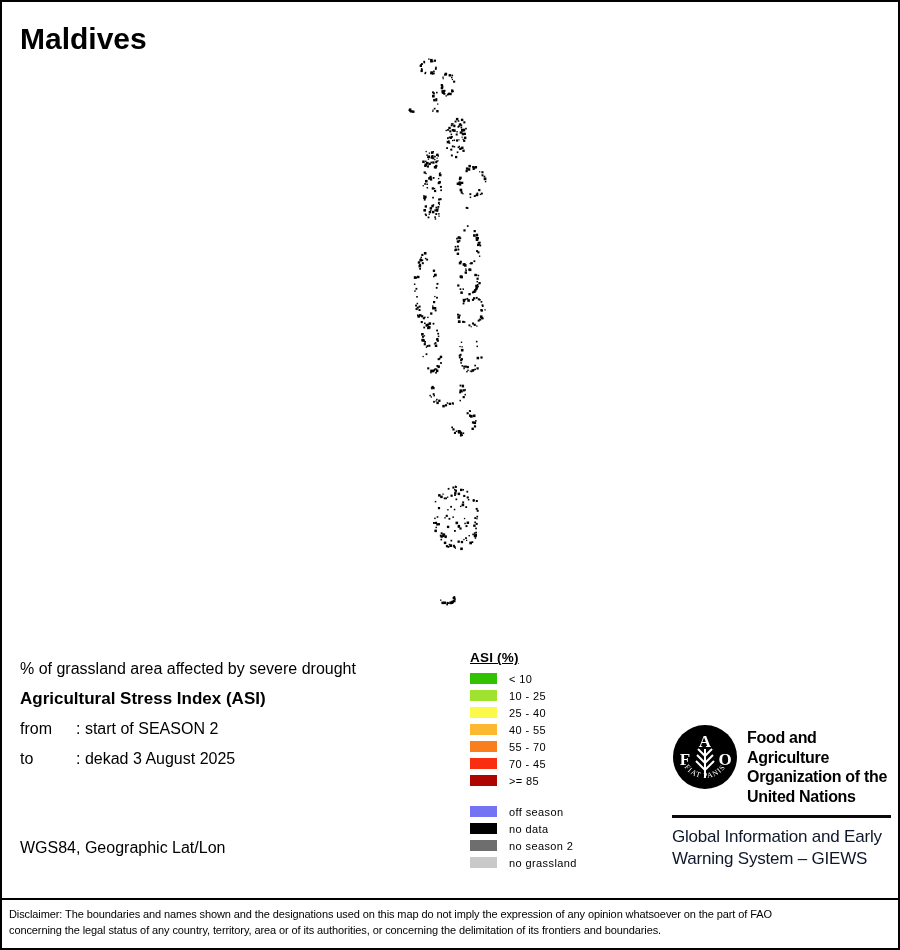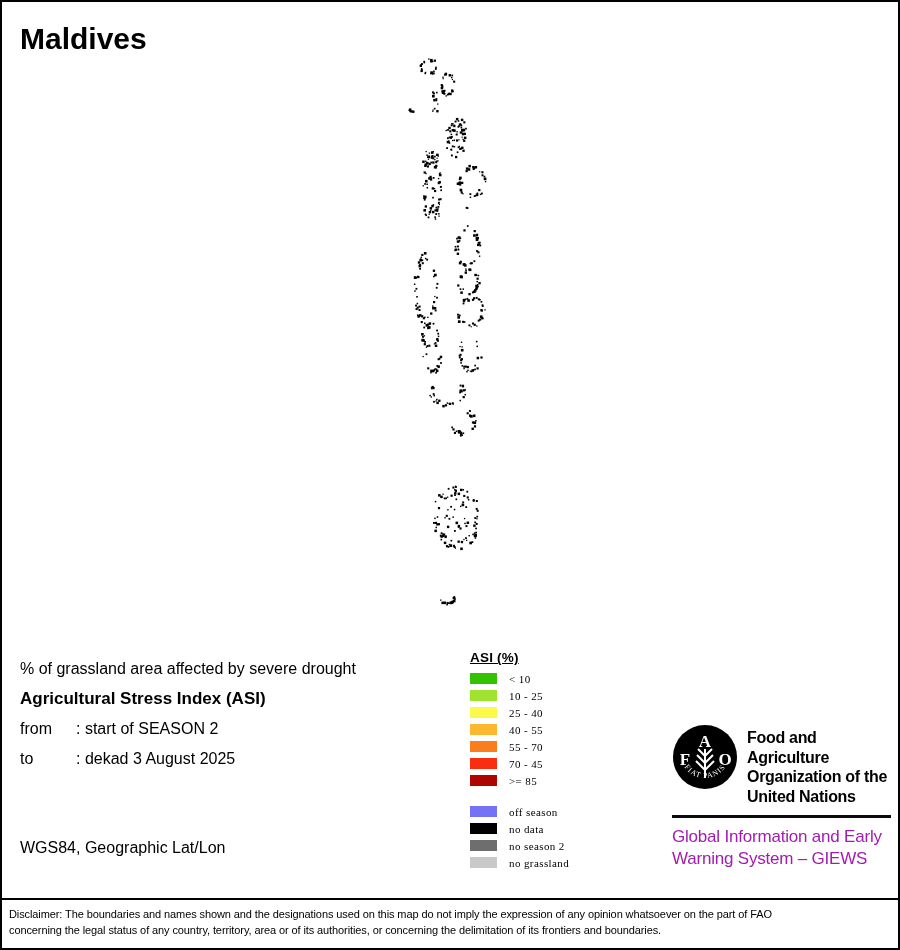--- a/index.html
+++ b/index.html
@@ -24,35 +24,35 @@
   .sensor .line { height:30px; line-height:30px; }
 
   
   .legend { position:absolute; left:468px; top:648px; }
   .legend-heading {
     font-size:13.5px; font-weight:bold; text-decoration:underline;
     margin-bottom:5px; letter-spacing:0.2px;
   }
   .legend-row { display:flex; align-items:center; height:17px; }
   .swatch { width:27px; height:11px; flex:none; }
-  .swlabel { margin-left:12px; font-size:11px; letter-spacing:0.4px; white-space:pre;font-family:Liberation Serif, serif; }
+  .swlabel { margin-left:12px; font-size:11px; letter-spacing:0.4px; white-space:pre; }
   .legend-extra { margin-top:14px; }
 
   
   .fao { position:absolute; left:670px; top:722px; width:219px; }
   .fao-top { display:flex; }
   .fao-logo { width:66px; height:66px; flex:none; }
   .fao-org {
     margin-left:9px; margin-top:4px;
     font-size:16px; font-weight:bold; line-height:19.5px; letter-spacing:-0.3px;
   }
   .fao-hr { margin-top:9px; border-top:3px solid #0a0a0a; width:100%; }
   .fao-giews {
     margin-top:8px; font-size:17px; line-height:22px;
-    color:#a21caf; letter-spacing:-0.2px;
+    color:#0f172a; letter-spacing:-0.2px;
   }
 
   
   .disclaimer {
     position:absolute; left:0; bottom:0; width:100%; height:50px;
     border-top:2px solid #000; padding:7px 6px 12px 7px;
     font-size:11px; line-height:15.5px; letter-spacing:-0.1px;
   }
 </style>
 </head>

